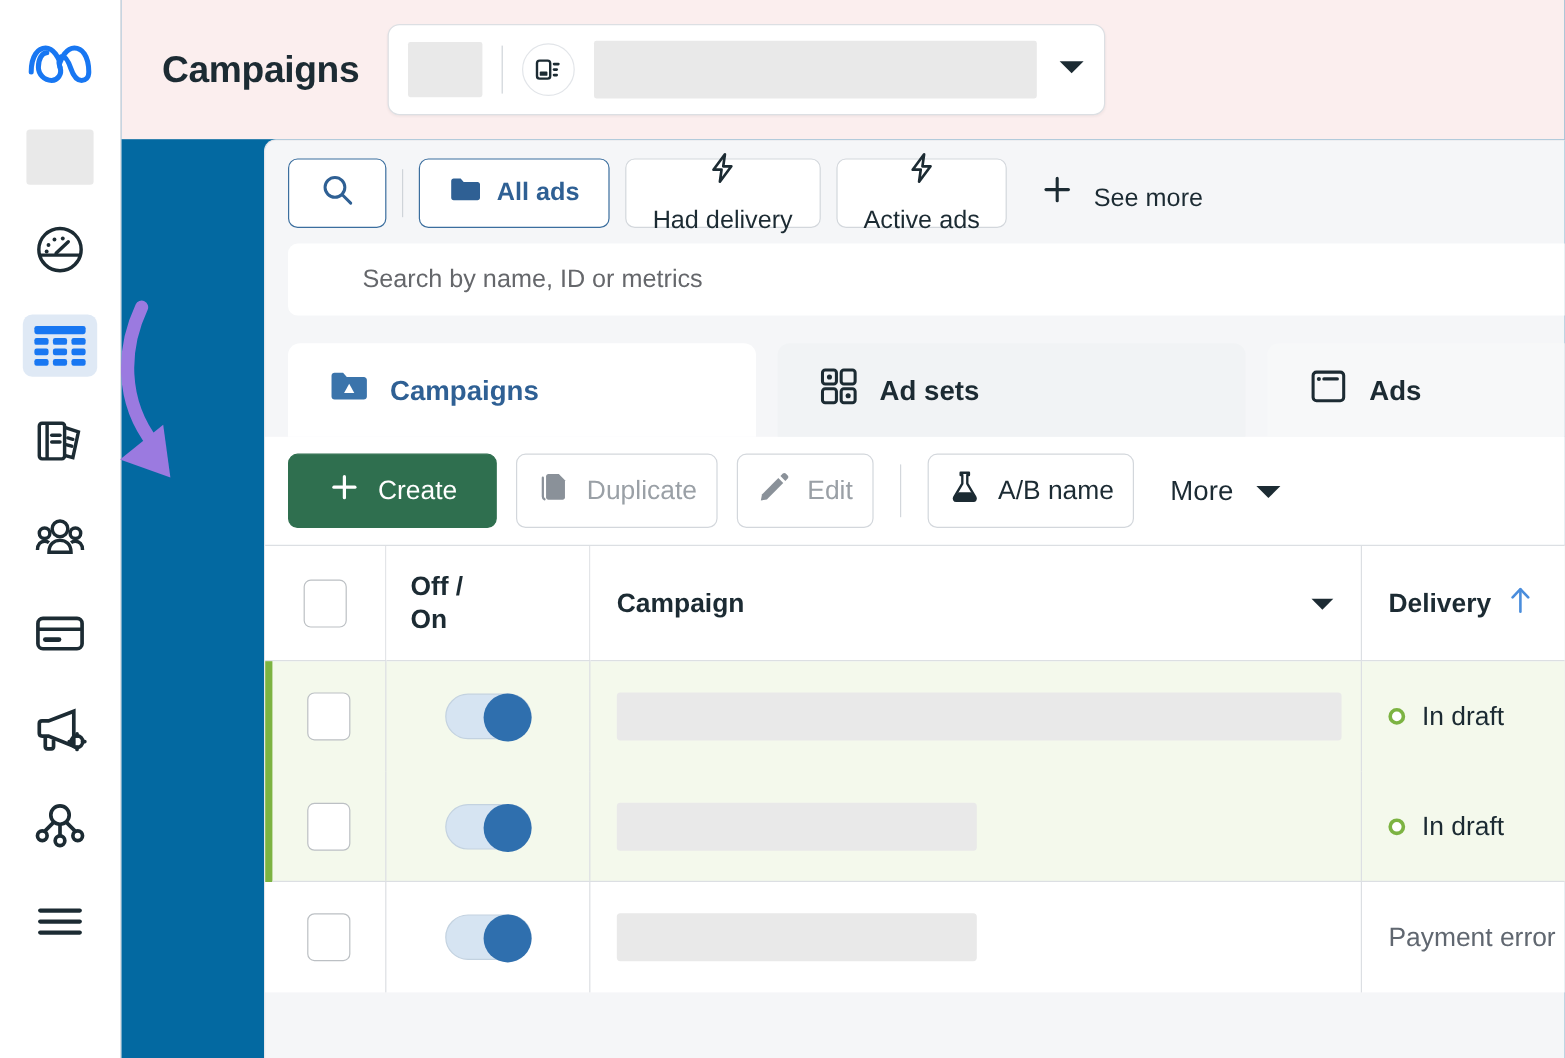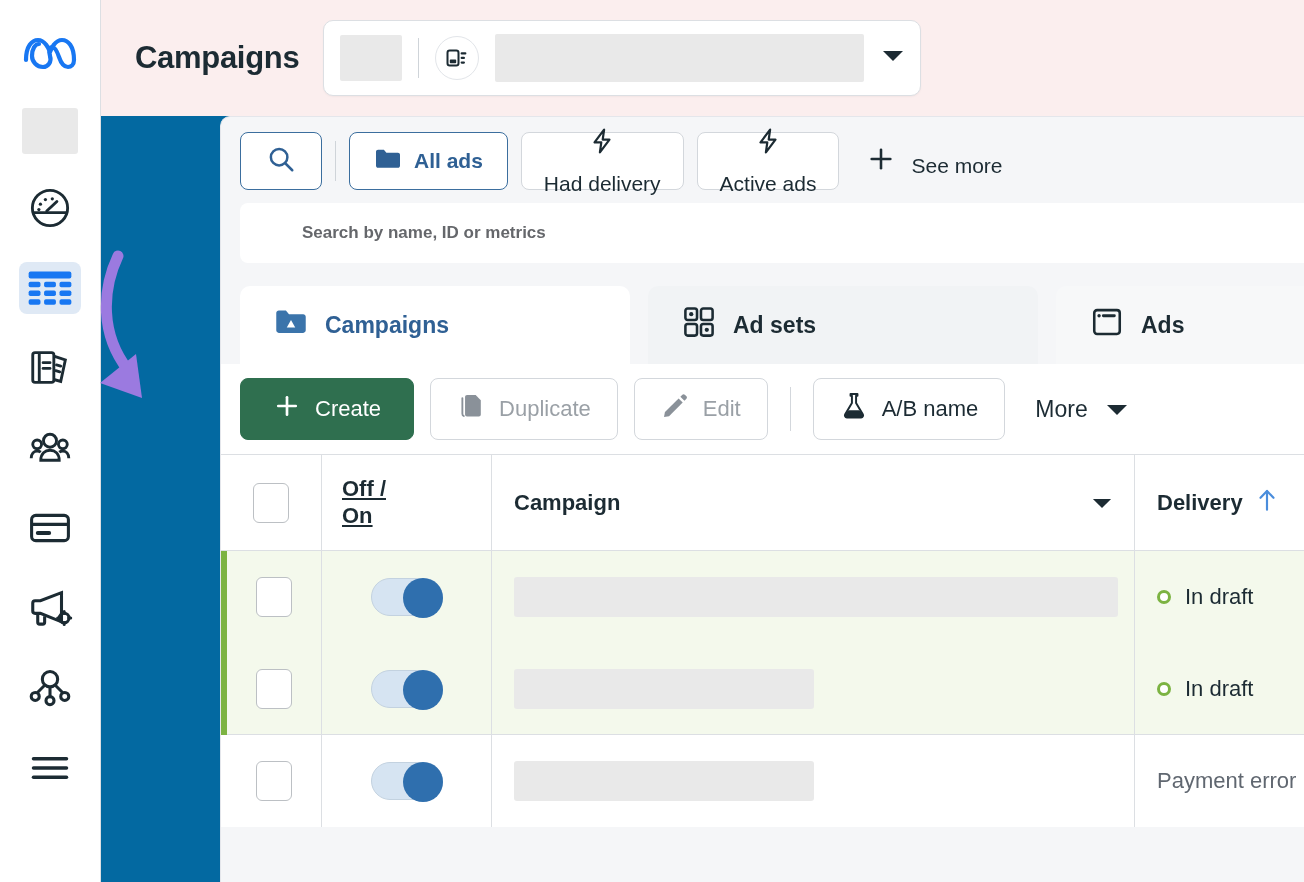--- a/index.html
+++ b/index.html
@@ -84,21 +84,21 @@
     font-size: 21px; color: #1c2b33; cursor: pointer; white-space: nowrap;
   }
 
   
   .searchwrap { padding: 13px 0 0 19px; }
   .searchbox {
     height: 60px; background: #fff; border-radius: 8px;
     display: flex; align-items: center; padding-left: 62px;
     margin-right: 0; width: 1165px;
   }
-  .searchbox .ph { font-size: 17px; color: #65676b; font-weight: bold; }
+  .searchbox .ph { font-size: 21px; color: #65676b; }
 
   
   .tabs { display: flex; align-items: flex-end; padding-left: 19px; margin-top: 17px; height: 84px; }
   .tab {
     height: 78px; display: flex; align-items: center; gap: 17px;
     padding: 0 30px 0 34px; border-radius: 10px 10px 0 0;
     font-size: 23px; font-weight: bold; color: #1c2b33; cursor: pointer;
     background: #eef0f3;
   }
   .tab .tlabel { white-space: nowrap; }
@@ -107,21 +107,21 @@
   .tab.t3 { min-width: 380px; margin-left: 18px; background:#f7f8f9; }
 
   
   .toolbar {
     background: #fff; height: 90px; display: flex; align-items: center;
     padding-left: 19px; gap: 0;
   }
   .tb-btn {
     display: inline-flex; align-items: center; justify-content: center; gap: 14px;
     height: 62px; border-radius: 8px; font-size: 22px; border: 1px solid #d3d7dc;
-    background: #fff; color: #1c2b33; padding: 0 26px; cursor: pointer; white-space: nowrap;
+    background: #fff; color: #1c2b33; padding: 0 16px; cursor: pointer; white-space: nowrap;
   }
   .tb-btn.create { background: #2f6f4f; border-color: #2f6f4f; color: #fff; font-weight: normal; padding: 0 32px; }
   .tb-btn.disabled { color: #9aa0a6; cursor: default; }
   .tb-gap { width: 16px; }
   .tb-div { width: 1px; height: 44px; background: #d3d7dc; margin: 0 22px; }
   .tb-more {
     display: inline-flex; align-items: center; gap: 18px; margin-left: 30px;
     font-size: 23px; color: #1c2b33; cursor: pointer;
   }
 
@@ -131,21 +131,21 @@
   .thead .tcell {
     border-bottom: 1px solid #dcdfe3; background: #fff;
     font-weight: bold; font-size: 22px; color: #1c2b33;
   }
   .tcell { border-right: 1px solid #dcdfe3; display: flex; align-items: center; }
   .c-check { width: 101px; flex: 0 0 101px; justify-content: center; }
   .c-toggle { width: 170px; flex: 0 0 170px; justify-content: center; }
   .c-name { width: 643px; flex: 0 0 643px; padding-left: 22px; }
   .c-delivery { width: 290px; flex: 0 0 290px; padding-left: 22px; border-right: none; }
   .thead .c-check { justify-content: center; }
-  .thead .c-toggle { justify-content: flex-start; padding-left: 20px; text-decoration: underline; }
+  .thead .c-toggle { justify-content: flex-start; padding-left: 20px; }
   .thead .c-name { justify-content: space-between; padding-right: 22px; }
   .thead .c-delivery { gap: 12px; }
   .thead-h { height: 96px; }
   .offon { line-height: 1.2; }
 
   .chk {
     width: 36px; height: 40px; border: 1px solid #bcc0c4; border-radius: 6px; background: #fff;
     cursor: pointer;
   }
   .toggle {

